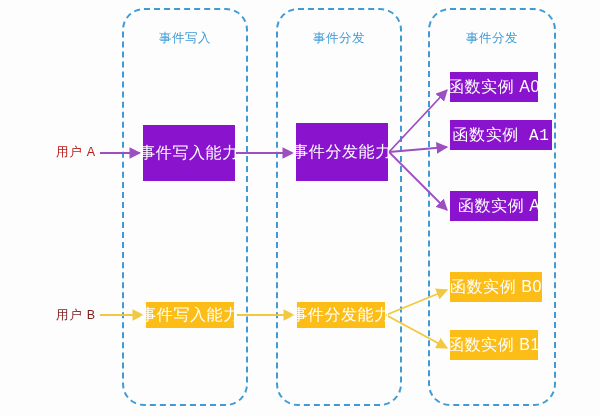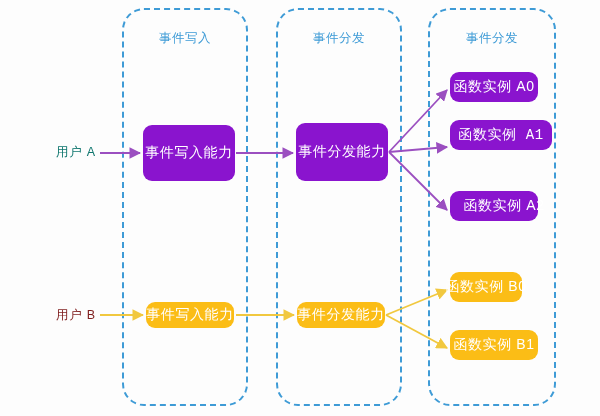--- a/index.html
+++ b/index.html
@@ -32,34 +32,33 @@
     letter-spacing: 0.5px;
     white-space: nowrap;
   }
   .box {
     position: absolute;
     box-sizing: border-box;
     display: flex;
     align-items: center;
     justify-content: center;
     color: #ffffff;
-    font-size: 14px;
+    font-size: 16px;
     letter-spacing: 0.6px;
     white-space: nowrap;
-    border-radius: 9px;
   }
   .box.purple { background: #8a14ce; }
   .box.orange { background: #fbbd16; }
   .actor {
     position: absolute;
     font-size: 12.5px;
     letter-spacing: 0.8px;
     white-space: nowrap;
   }
-  .actor.purple { color: #0f766e; }
+  .actor.purple { color: #b91c1c; }
   .actor.orange { color: #7f1d1d; }
   svg.edges {
     position: absolute;
     left: 0;
     top: 0;
     width: 600px;
     height: 416px;
     overflow: visible;
   }
 </style>
@@ -113,16 +112,16 @@
   <div class="actor orange" style="left:56px; top:307px;">用户 B</div>
 
   <div class="box purple" style="left:143px; top:125px; width:92px; height:56px;">事件写入能力</div>
   <div class="box purple" style="left:296px; top:123px; width:92px; height:58px;">事件分发能力</div>
   <div class="box purple" style="left:450px; top:72px; width:88px; height:30px;">函数实例 A0</div>
   <div class="box purple" style="left:450px; top:120px; width:102px; height:30px;font-family:Liberation Mono, monospace;">函数实例 A1</div>
   <div class="box purple" style="left:450px; top:191px; width:88px; height:30px;padding-left:20px;">函数实例 A2</div>
 
   <div class="box orange" style="left:146px; top:302px; width:88px; height:26px;">事件写入能力</div>
   <div class="box orange" style="left:297px; top:302px; width:88px; height:26px;">事件分发能力</div>
-  <div class="box orange" style="left:450px; top:272px; width:72px; height:30px;text-align:center;">函数实例 B0</div>
+  <div class="box orange" style="left:450px; top:272px; width:92px; height:30px;text-align:center;">函数实例 B0</div>
   <div class="box orange" style="left:450px; top:330px; width:88px; height:30px;">函数实例 B1</div>
 
 </div>
 
 </body></html>

